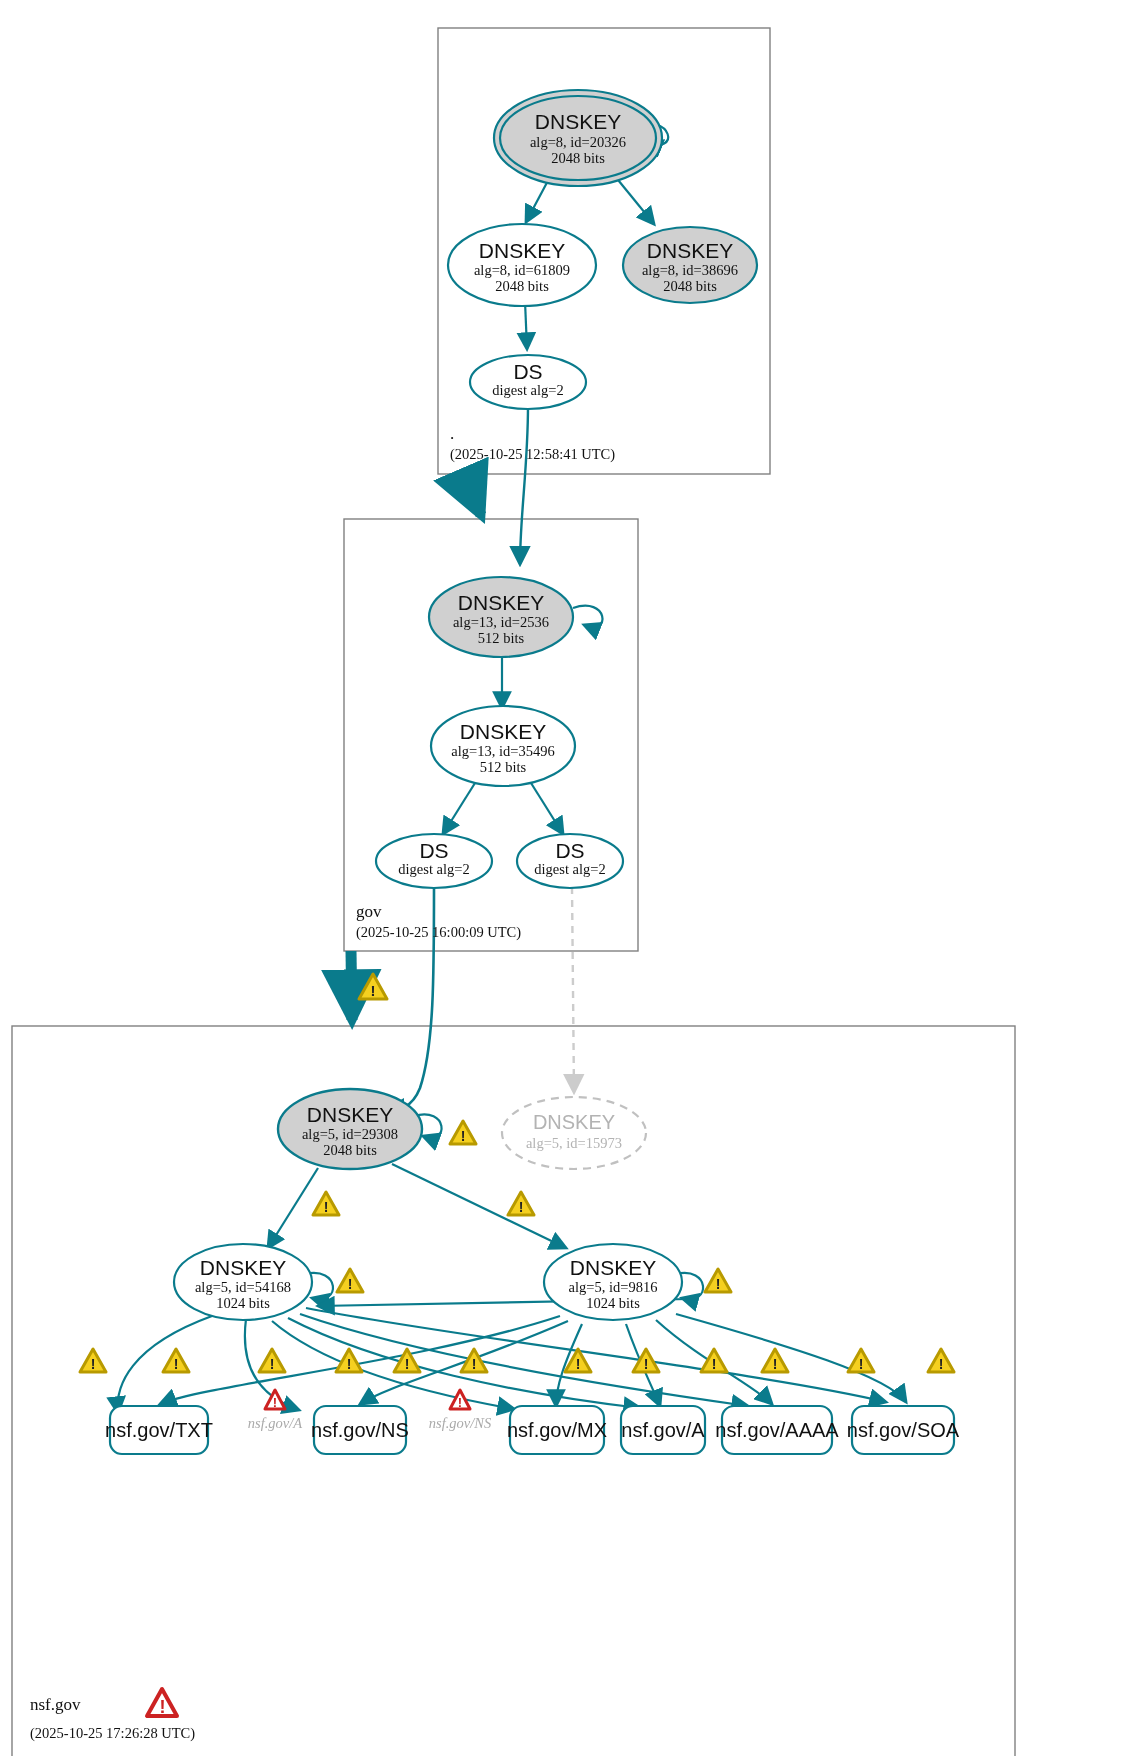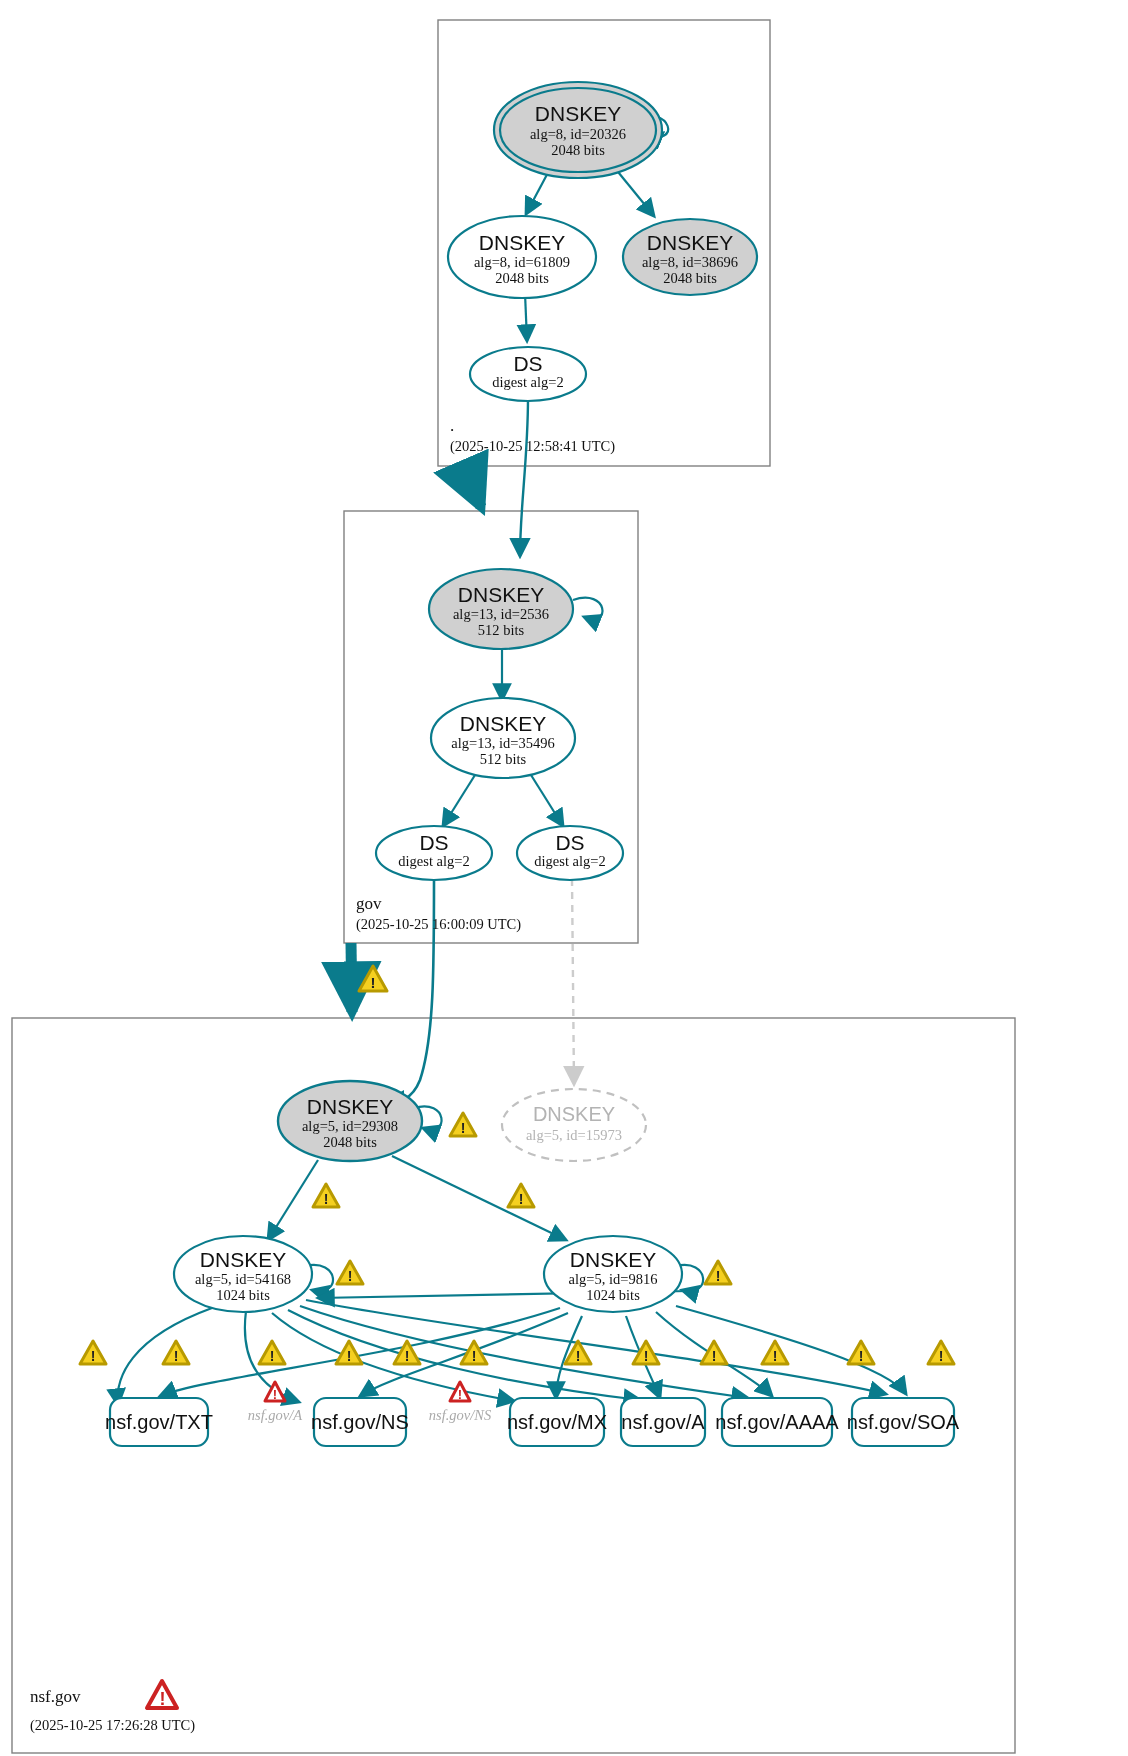--- a/index.html
+++ b/index.html
@@ -1,18 +1,18 @@
 <!DOCTYPE html>
 <html><head>
 <meta charset="utf-8">
 <style>
   html,body{margin:0;padding:0;background:#ffffff;}
   body{width:1128px;height:1756px;position:relative;
        font-family:"Liberation Sans", sans-serif;}
-  #stage{position:absolute;left:0;top:8px;width:1128px;height:1272px;text-decoration:underline;}
+  #stage{position:absolute;left:0;top:16px;width:1128px;height:1272px;text-decoration:underline;}
   svg.layer{position:absolute;left:0;top:0;width:1128px;height:1756px;overflow:visible;}
   text{font-family:"Liberation Sans", sans-serif;}
   .rrtype{font-family:"Liberation Sans", sans-serif;font-size:21px;fill:#111;}
   .meta{font-family:"Liberation Serif", serif;font-size:14.5px;fill:#111;}
   .zonename{font-family:"Liberation Serif", serif;font-size:17px;fill:#111;}
   .errlabel{font-family:"Liberation Serif", serif;font-style:italic;font-size:14.5px;fill:#aaaaaa;}
   .rrsetlabel{font-family:"Liberation Sans", sans-serif;font-size:20px;fill:#111;}
   .ghost{font-family:"Liberation Sans", sans-serif;font-size:20px;fill:#b3b3b3;}
   .ghostmeta{font-family:"Liberation Serif", serif;font-size:14.5px;fill:#b3b3b3;}
 </style>

